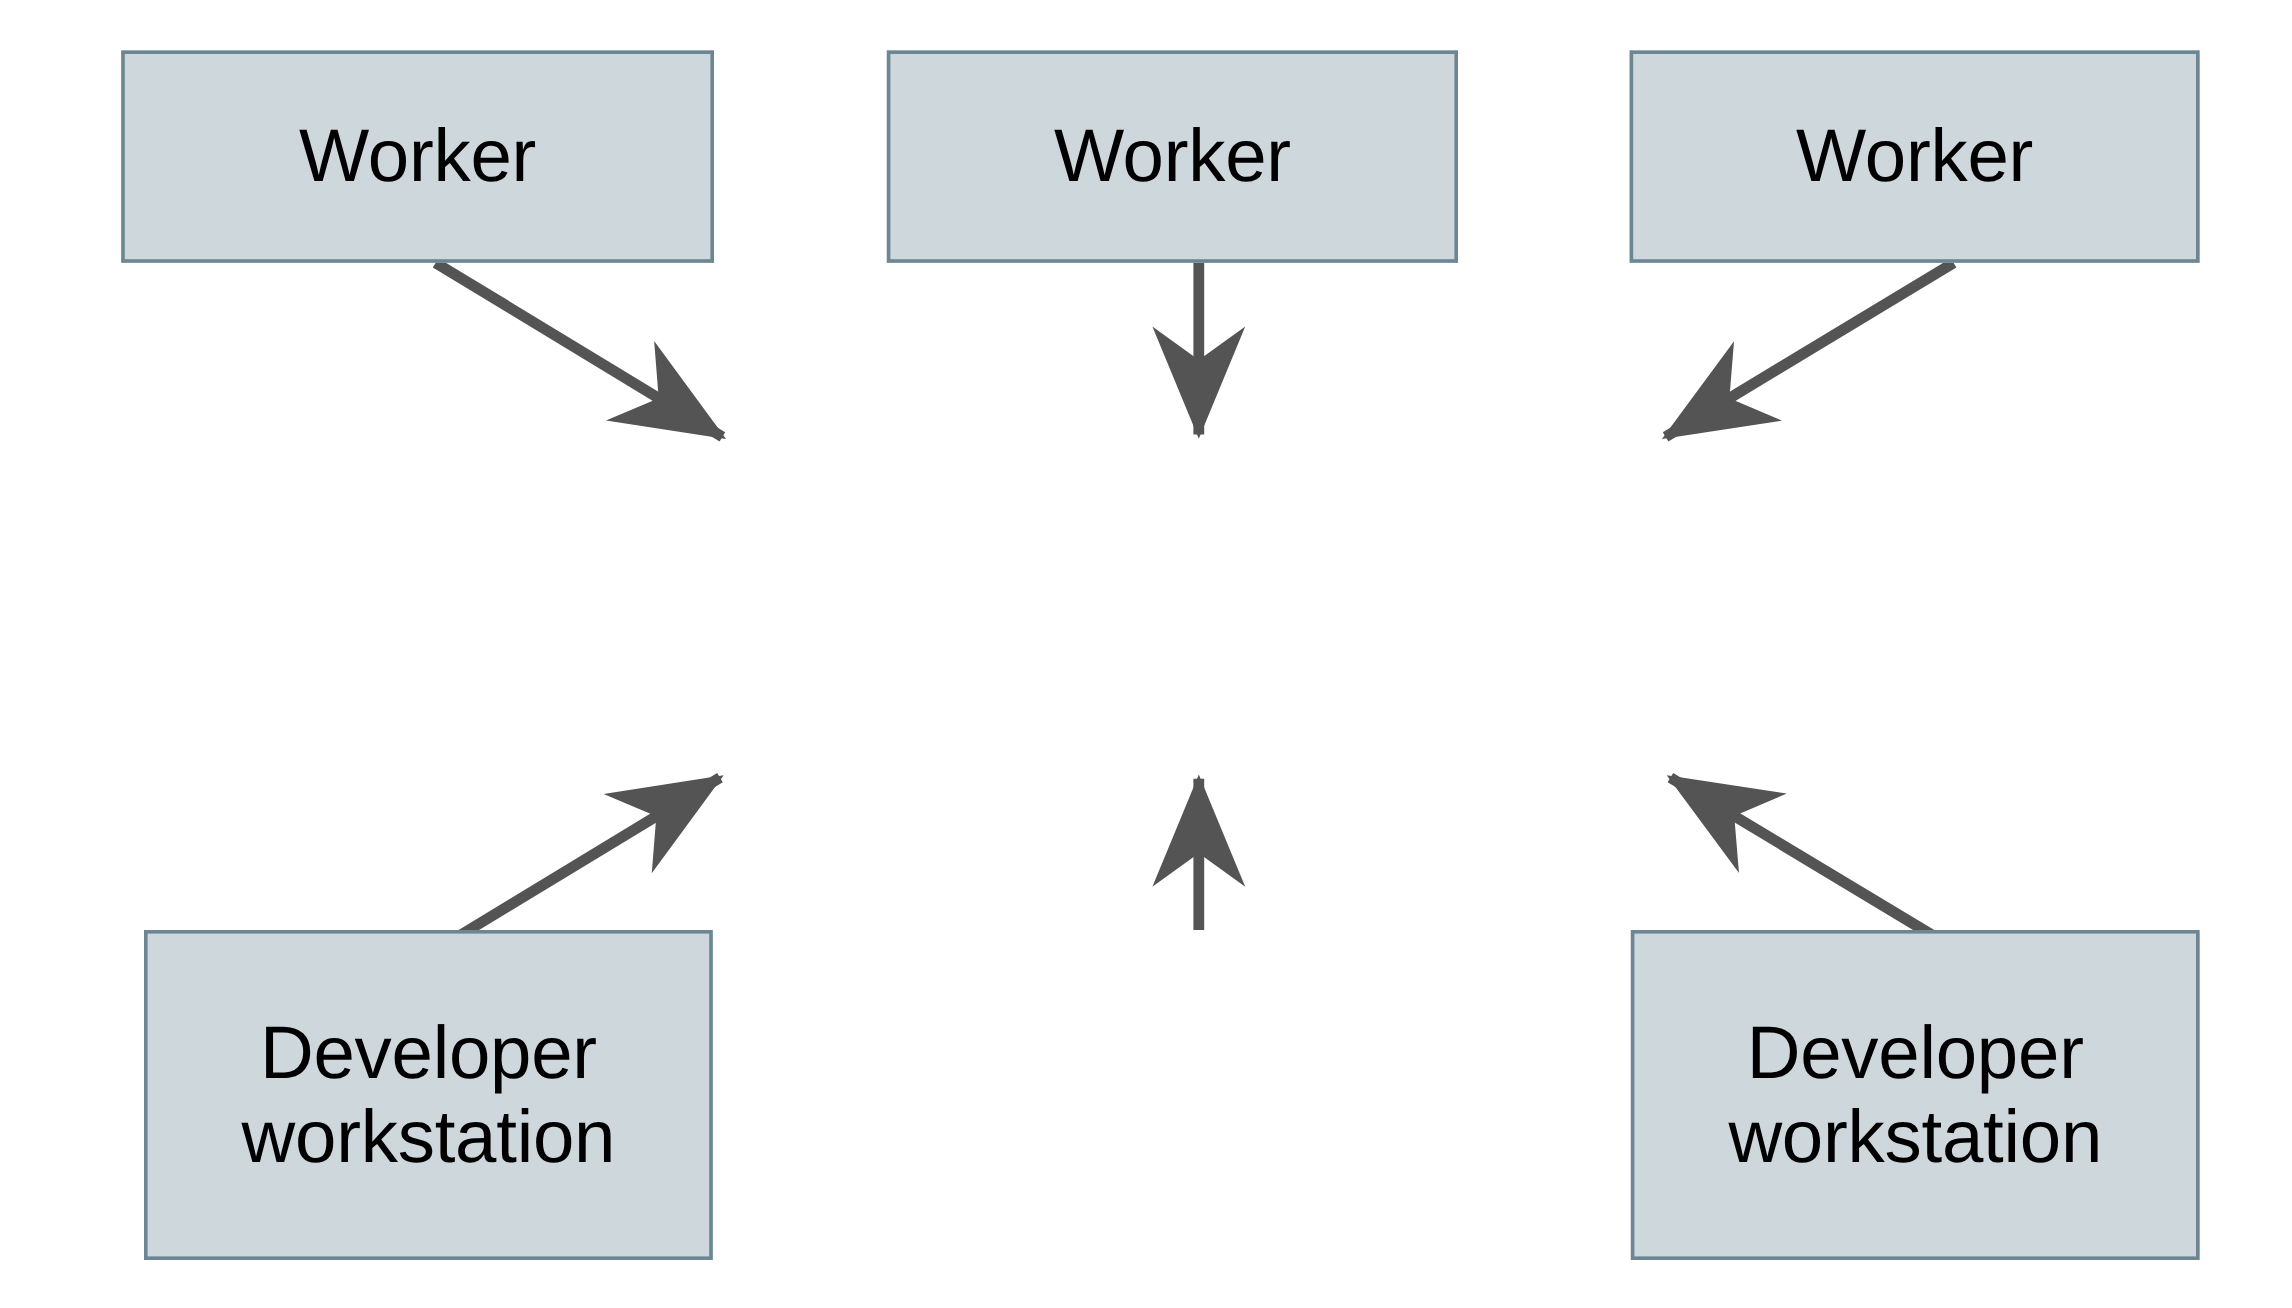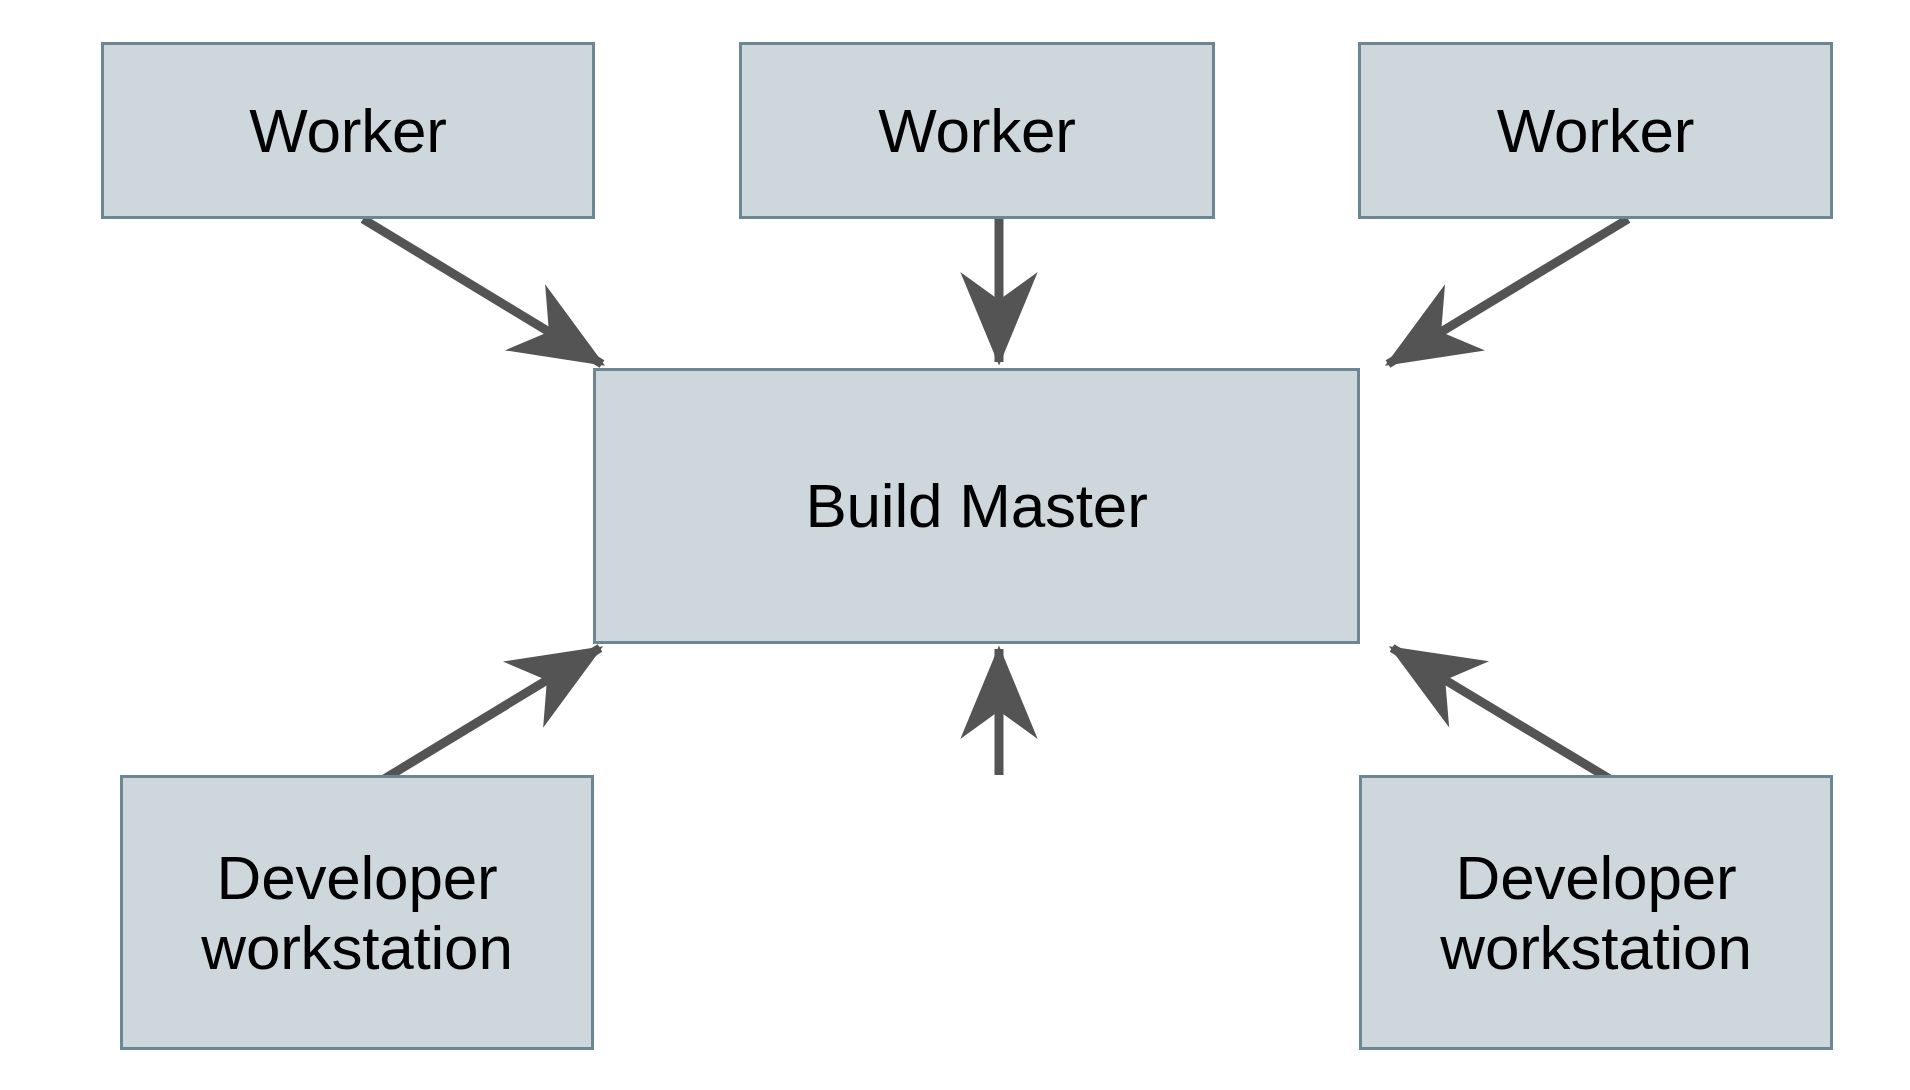--- a/index.html
+++ b/index.html
@@ -96,23 +96,20 @@
   </div>
 
   <div class="node node-worker-2">
     <span>Worker</span>
   </div>
 
   <div class="node node-worker-3">
     <span>Worker</span>
   </div>
 
-  <div class="node node-master">
-    <span>Build Master</span>
-  </div>
 
   <div class="node node-devws-1">
     <span>Developer
 workstation</span>
   </div>
 
 
   <div class="node node-devws-2">
     <span>Developer
 workstation</span>

